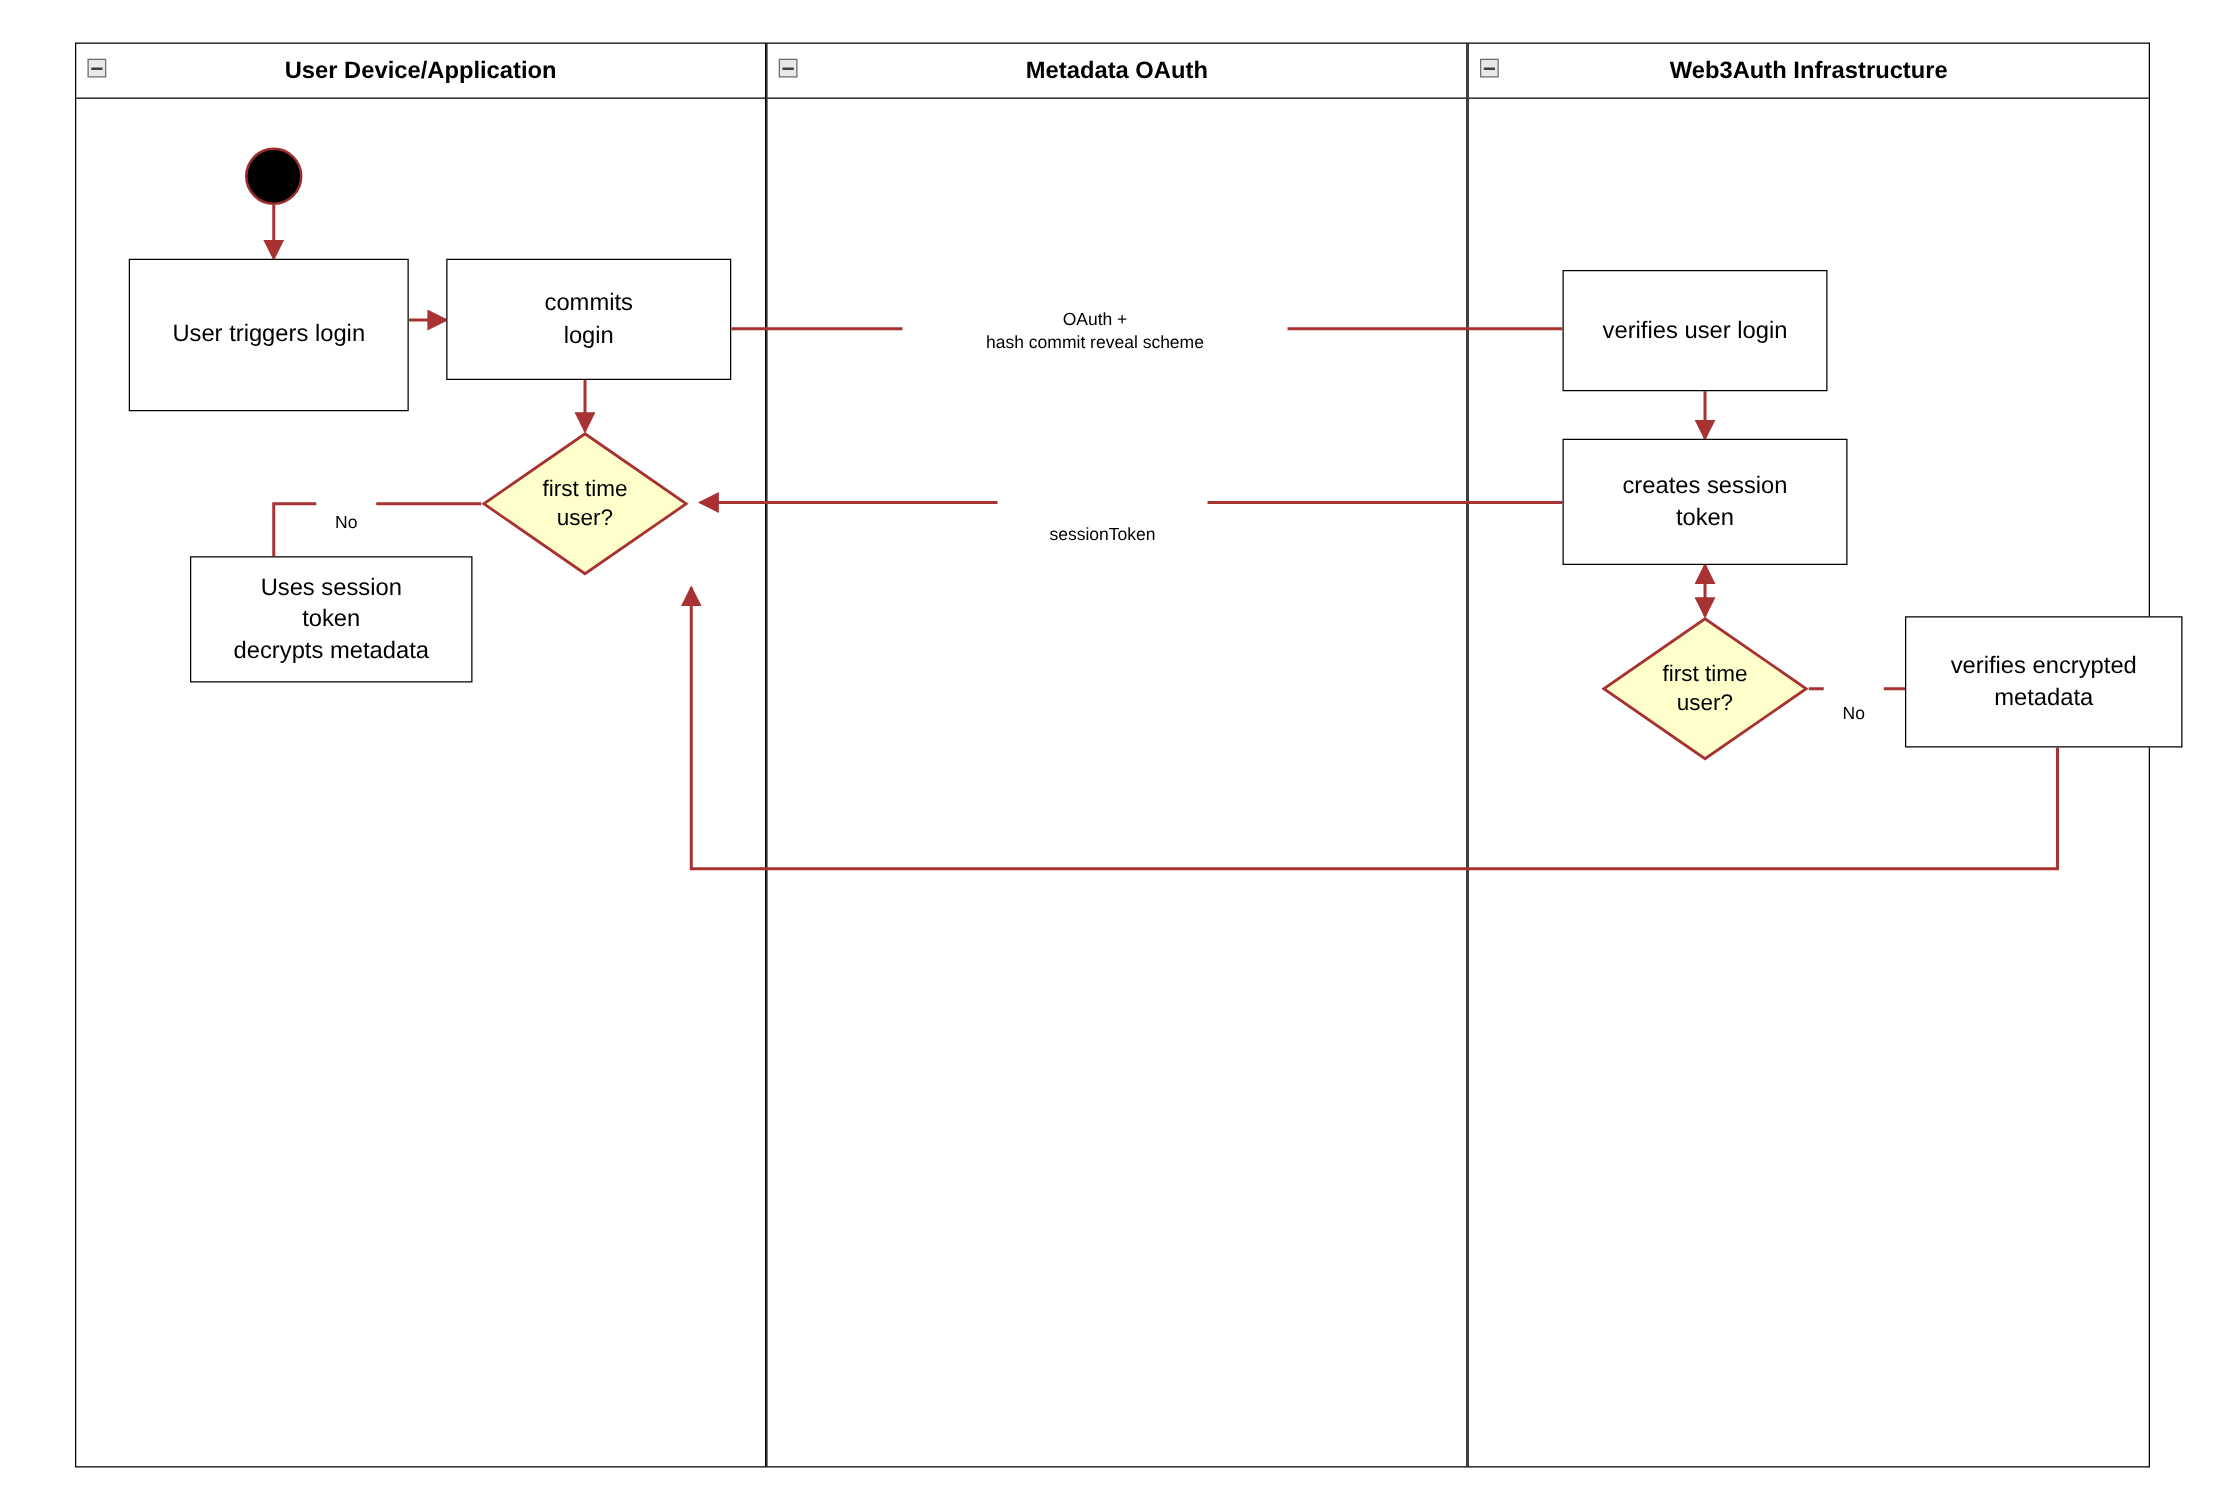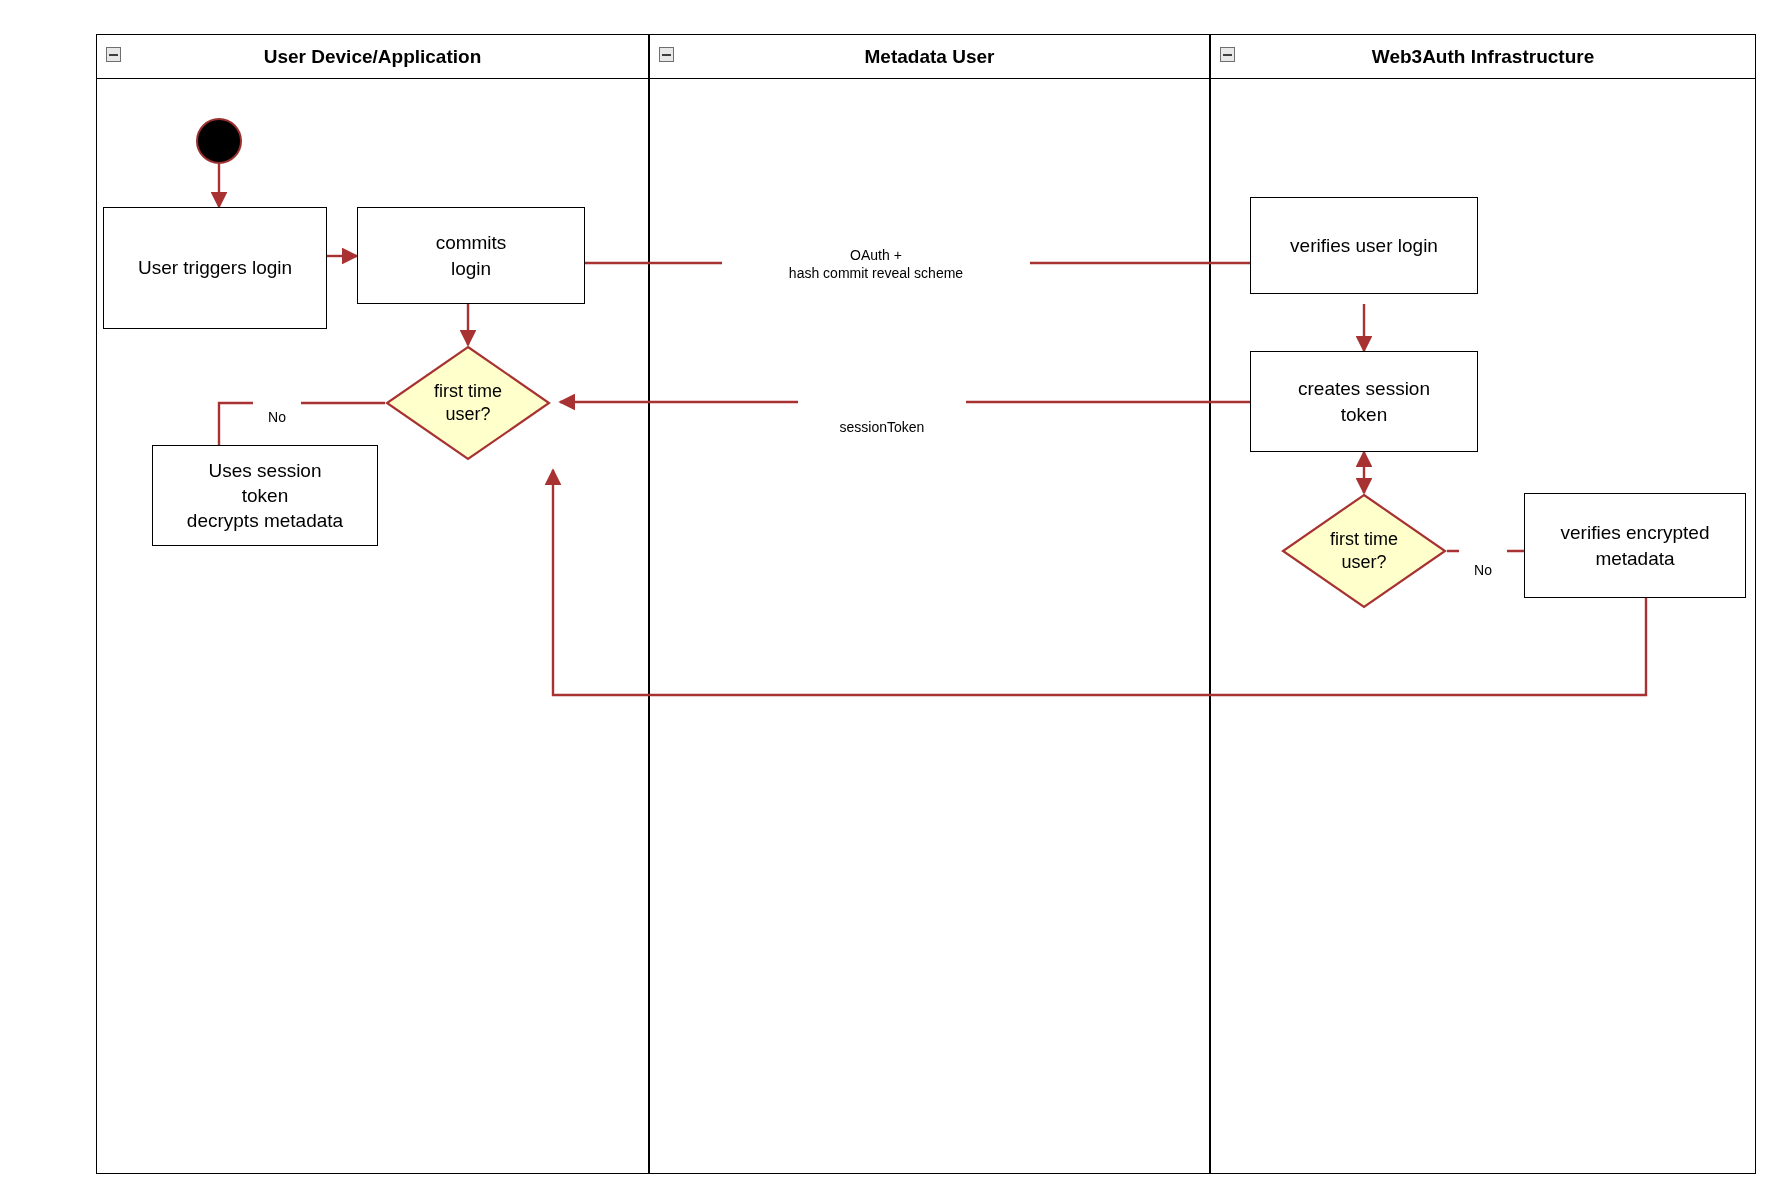--- a/index.html
+++ b/index.html
@@ -16,21 +16,20 @@
     overflow: hidden;
   }
   
   .lane {
     position: absolute;
     top: 34px;
     height: 1140px;
     border: 1.6px solid #000000;
     background: transparent;
     box-sizing: border-box;
-    margin-left: 36px;
   }
   .lane-header {
     position: absolute;
     left: 0;
     top: 0;
     height: 44px;
     width: 100%;
     box-sizing: border-box;
     border-bottom: 1.6px solid #000000;
     display: flex;
@@ -126,21 +125,21 @@
 
   <div class="lane" id="lane-0" style="left:60px; width:553px;">
     <div class="lane-header">
       <span>User Device/Application</span>
     </div>
     <div class="collapse-box"></div>
   </div>
 
   <div class="lane" id="lane-1" style="left:613px; width:561px;">
     <div class="lane-header">
-      <span>Metadata User</span>
+      <span>Metadata OAuth</span>
     </div>
     <div class="collapse-box"></div>
   </div>
 
   <div class="lane" id="lane-2" style="left:1174px; width:546px;">
     <div class="lane-header">
       <span>Web3Auth Infrastructure</span>
     </div>
     <div class="collapse-box"></div>
   </div>
@@ -198,21 +197,21 @@
     <div class="dlabel"><span>first time
 user?</span></div>
   </div>
 
   <div class="node" style="left:108px; top:445px; width:226px; height:101px;margin-left:44px;">
     <span>Uses session
 token
 decrypts metadata</span>
   </div>
 
-  <div class="node" style="left:1250px; top:197px; width:228px; height:97px;">
+  <div class="node" style="left:1250px; top:216px; width:212px; height:97px;">
     <span>verifies user login</span>
   </div>
 
   <div class="node" style="left:1250px; top:351px; width:228px; height:101px;">
     <span>creates session
 token</span>
   </div>
 
   <div class="decision" style="left:1281px; top:493px; width:166px; height:116px;">
     <svg width="166" height="116" viewBox="0 0 166 116">

